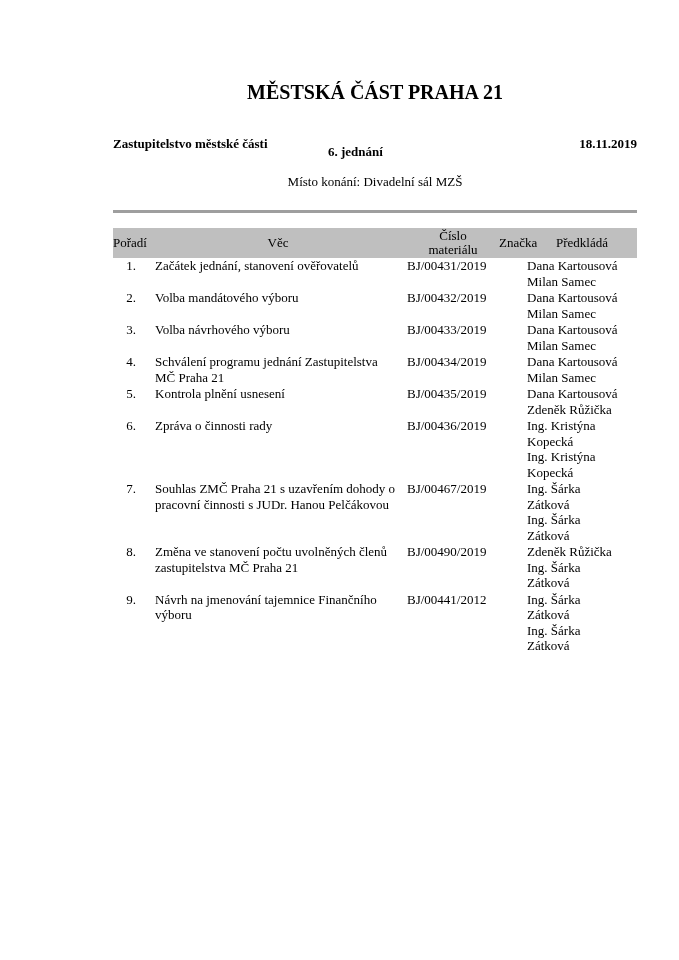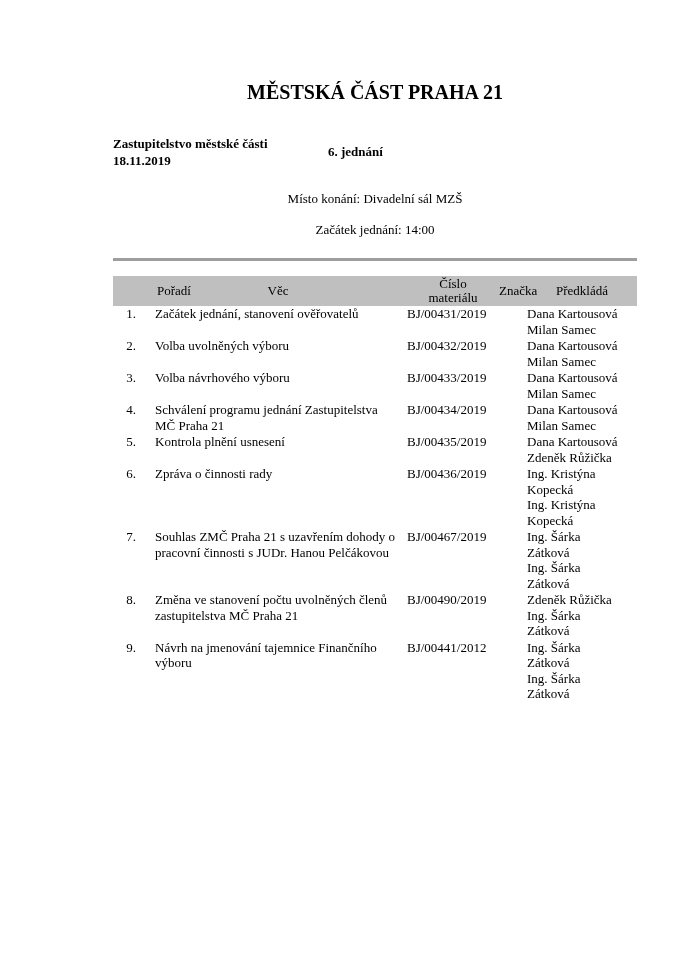--- a/index.html
+++ b/index.html
@@ -27,21 +27,21 @@
   .doc-title{
     margin:17px 0 0;
     font-size:17px;line-height:20px;
     font-weight:bold;text-align:center;
     text-decoration:underline;
   }
   .meta-row{
     position:relative;
     margin-top:31px;
     display:flex;justify-content:space-between;
-    font-size:13px;line-height:17px;font-weight:bold;flex-direction:column;
+    font-size:13px;line-height:17px;font-weight:bold;
   }
   .meta-session{position:absolute;left:215px;top:8px;}
   .center-line{
     text-align:center;font-weight:normal;
     font-size:13px;line-height:17px;
   }
   .venue-line{margin-top:21px;}
   .start-line{margin-top:14px;}
   .divider{
     border:none;margin:20px 0 0;
@@ -61,21 +61,21 @@
   table.program th, table.program td{white-space:pre-line;}
   thead th{
     background:var(--header-bg);
     font-weight:normal;
     text-align:center;
     vertical-align:middle;
     height:30px;
     padding:0;
     line-height:14px;
   }
-  thead th.c-no{text-align:left;padding-left:44px;}
+  thead th.c-no{text-align:left;}
   tbody td{
     vertical-align:top;
     padding:0 0 1px 0;
     line-height:15.5px;
   }
   tbody td.c-no{text-align:center;}
   tbody td.c-subj{padding-left:6px;}
 </style>
 </head>
 <body>
@@ -86,21 +86,20 @@
 
 
   <div class="meta-row">
     <span>Zastupitelstvo městské části</span>
     <span class="meta-session">6. jednání</span>
     <span>18.11.2019</span>
   </div>
 
   <div class="center-line venue-line">Místo konání: Divadelní sál MZŠ</div>
 
-  <div class="center-line start-line">Začátek jednání: 14:00</div>
 
   <hr class="divider">
 
 
   <table class="program">
     <colgroup>
       <col style="width:36px">
       <col style="width:258px">
       <col style="width:92px">
       <col style="width:28px">
@@ -121,21 +120,21 @@
     <td class="c-no">1.</td>
     <td class="c-subj">Začátek jednání, stanovení ověřovatelů</td>
     <td class="c-mat">BJ/00431/2019</td>
     <td class="c-mark"></td>
     <td class="c-pres">Dana Kartousová
 Milan Samec</td>
   </tr>
 
   <tr>
     <td class="c-no">2.</td>
-    <td class="c-subj">Volba uvolněných výboru</td>
+    <td class="c-subj">Volba mandátového výboru</td>
     <td class="c-mat">BJ/00432/2019</td>
     <td class="c-mark"></td>
     <td class="c-pres">Dana Kartousová
 Milan Samec</td>
   </tr>
 
   <tr>
     <td class="c-no">3.</td>
     <td class="c-subj">Volba návrhového výboru</td>
     <td class="c-mat">BJ/00433/2019</td>

